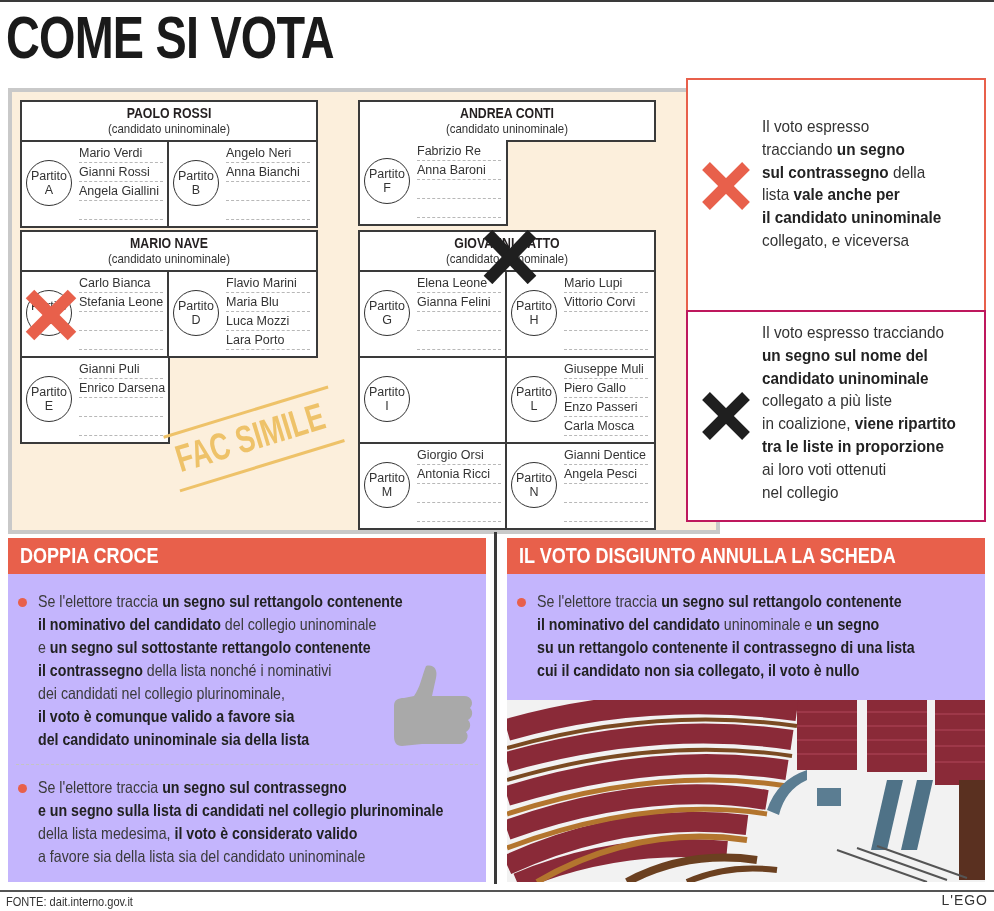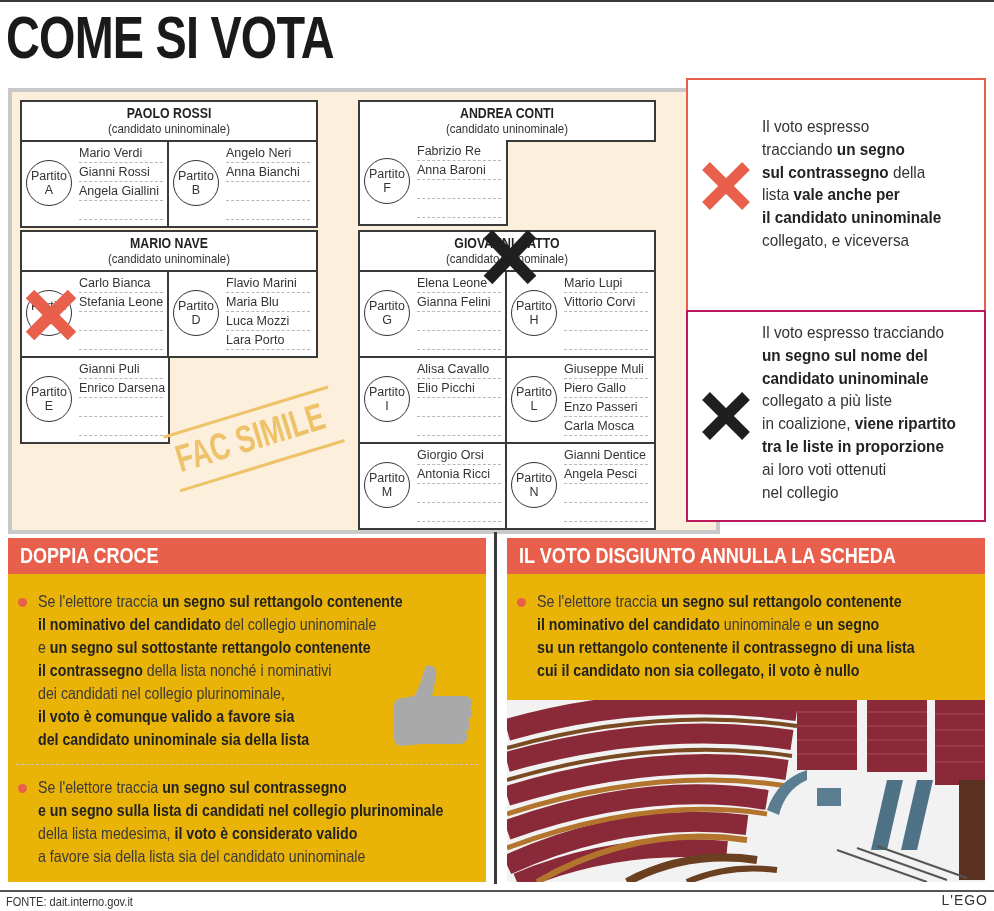--- a/index.html
+++ b/index.html
@@ -58,21 +58,21 @@
   .info-box.red { top: 78px; height: 262px; border: 2px solid #e8604b; }
   .info-box.black { top: 310px; height: 212px; border: 2px solid #be185d; }
   .info-icon { position: absolute; left: 12px; width: 52px; height: 52px; }
   .info-text {
     position: absolute; left: 74px; font-size: 17px; line-height: 22.8px;
     color: #333; transform: scaleX(0.9); transform-origin: left top; width: 250px;
   }
   .info-text b { color: #222; }
 
   
-  .panel { position: absolute; top: 538px; width: 478px; height: 344px; background: #eab308; }
+  .panel { position: absolute; top: 538px; width: 478px; height: 344px; background: #c4b5fd; }
   .panel.left { left: 8px; }
   .panel.right { left: 507px; height: 344px; }
   .panel-head {
     height: 36px; background: #e8604b; color: #fff; font-weight: bold; font-size: 22px;
     line-height: 36px; padding-left: 12px; white-space: nowrap;
   }
   .panel-head span { display: inline-block; transform: scaleX(0.82); transform-origin: left center; }
   .bullet-block { position: absolute; left: 10px; }
   .bullet-dot { position: absolute; left: 0; top: 8px; width: 9px; height: 9px; border-radius: 50%; background: #e8604b; }
   .bullet-text {
@@ -207,26 +207,20 @@
             <div class="party-line">Mario Lupi</div>
             <div class="party-line">Vittorio Corvi</div>
             <div class="party-line"></div>
             <div class="party-line"></div>
           </div>
         </div>
       </div>
       <div class="party-row row-border">
         <div class="party-cell">
           <div class="party-logo"><span>Partito</span><br><span>I</span></div>
-          <div class="party-list">
-            <div class="party-line">Alisa Cavallo</div>
-            <div class="party-line">Elio Picchi</div>
-            <div class="party-line"></div>
-            <div class="party-line"></div>
-          </div>
         </div>
         <div class="party-cell">
           <div class="party-logo"><span>Partito</span><br><span>L</span></div>
           <div class="party-list">
             <div class="party-line">Giuseppe Muli</div>
             <div class="party-line">Piero Gallo</div>
             <div class="party-line">Enzo Passeri</div>
             <div class="party-line">Carla Mosca</div>
           </div>
         </div>

